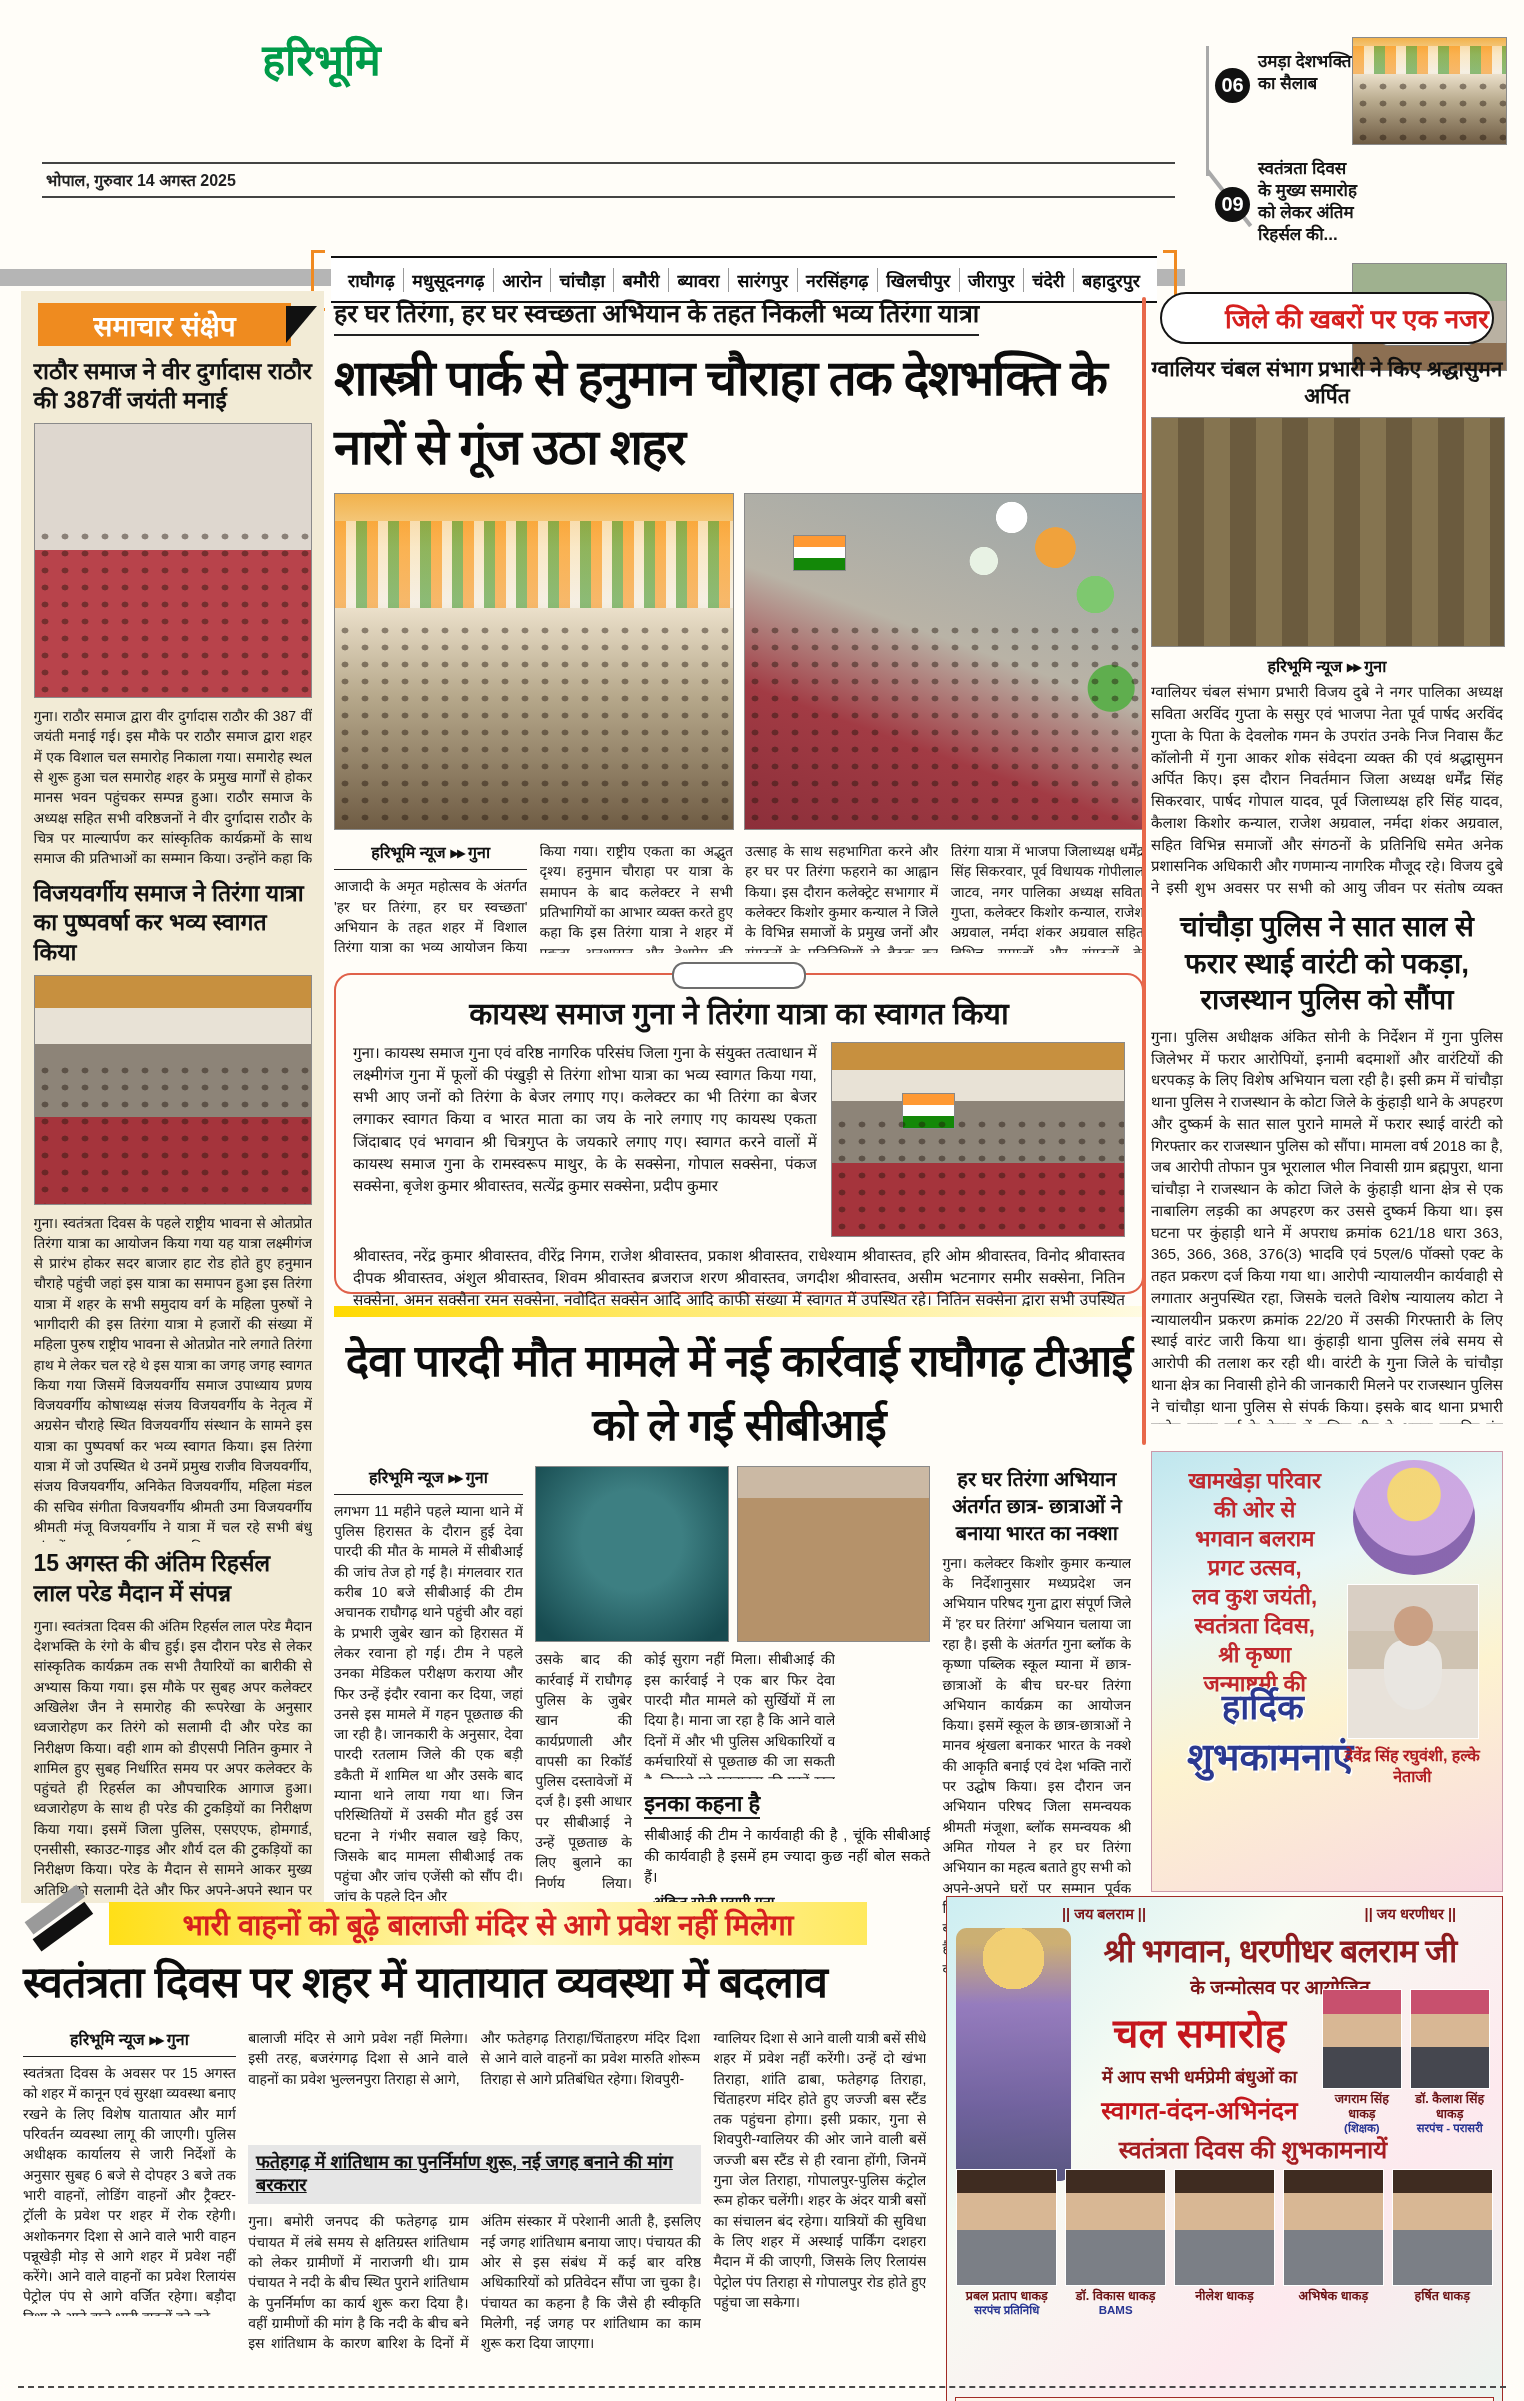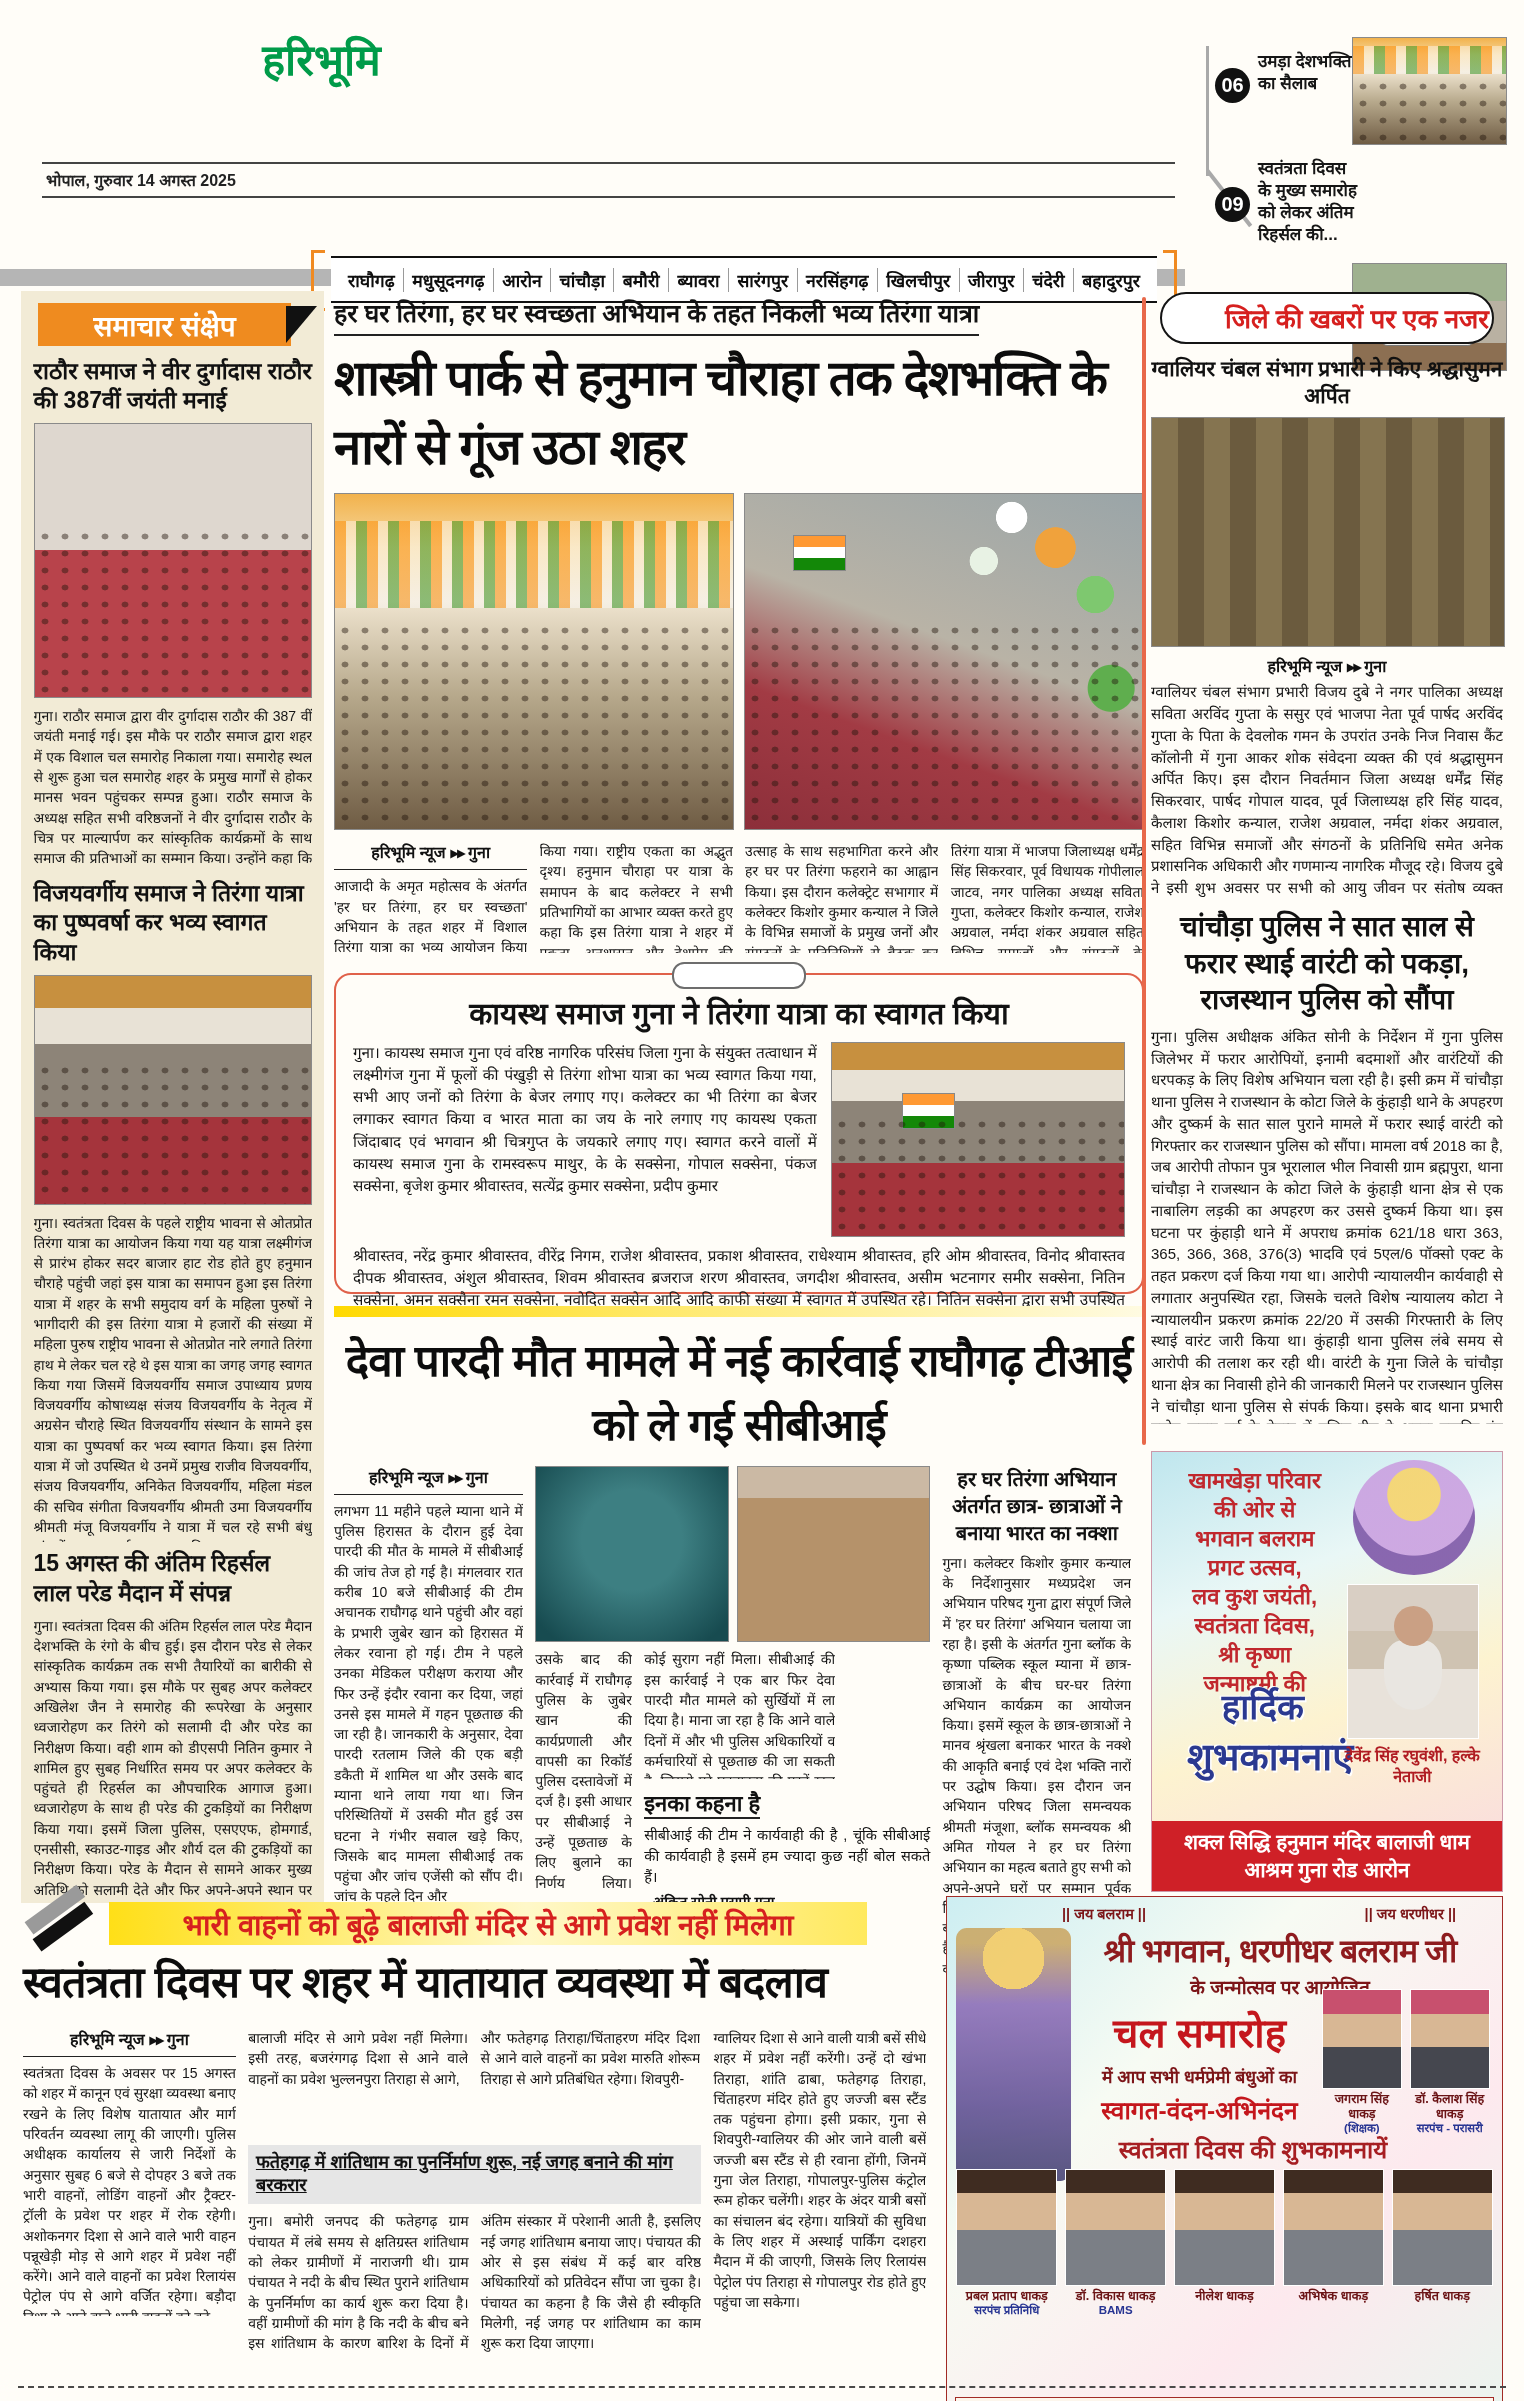--- a/index.html
+++ b/index.html
@@ -358,21 +358,20 @@
         <div class="line">लव कुश जयंती,</div>
         <div class="line">स्वतंत्रता दिवस,</div>
         <div class="line">श्री कृष्णा</div>
         <div class="line">जन्माष्टमी की</div>
       </div>
     <div id="deity-art"></div>
     <div id="sadhu-photo"></div>
     <div id="pink-big1">हार्दिक</div>
     <div id="pink-big2">शुभकामनाएं</div>
     <div id="pink-name">देवेंद्र सिंह रघुवंशी, हल्के नेताजी</div>
-    <div id="pink-band">शक्ल सिद्धि हनुमान मंदिर बालाजी धाम आश्रम गुना रोड आरोन</div>
   </div>
 
   <div class="abs" id="chev-icon">
     <div class="chev c1"></div>
     <div class="chev c2"></div>
   </div>
   <div class="abs" id="traffic-banner">भारी वाहनों को बूढ़े बालाजी मंदिर से आगे प्रवेश नहीं मिलेगा</div>
   <div class="abs hl" id="traffic-headline">स्वतंत्रता दिवस पर शहर में यातायात व्यवस्था में बदलाव</div>
   <div class="abs" id="traffic-cols">
     <div class="tcol">

